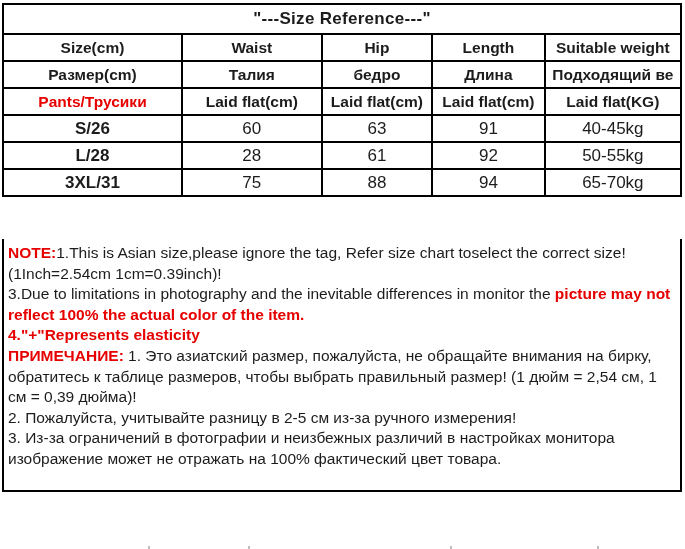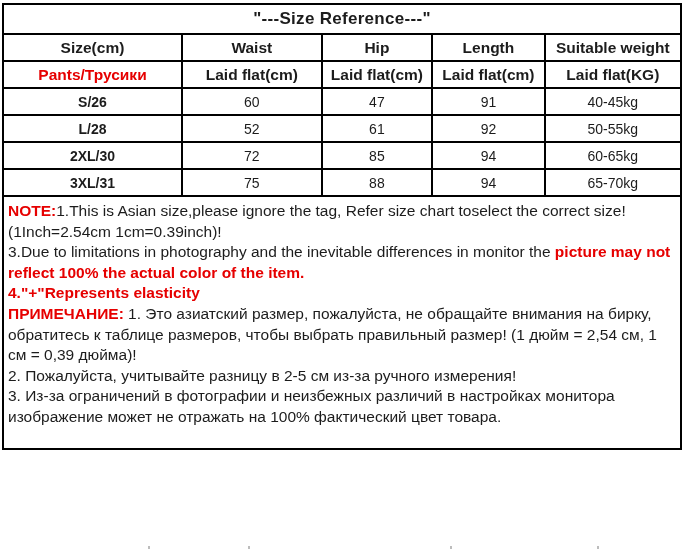--- a/index.html
+++ b/index.html
@@ -16,31 +16,31 @@
     padding:0 2px; overflow:hidden; white-space:nowrap;
   }
   .col-size   { width:26.4%; }
   .col-waist  { width:20.6%; }
   .col-hip    { width:16.3%; }
   .col-length { width:16.6%; }
   .col-weight { width:20.1%; }
 
   .title-row td { height:28px; font-weight:700; font-size:17px; letter-spacing:.3px; }
   .head-row td  { height:25px; font-weight:700; font-size:15.5px;border-radius:13px; }
-  .data-row td  { height:25px; font-weight:400; font-size:14px; }
+  .data-row td  { height:25px; font-weight:400; font-size:17px; }
   .data-row td.cell-size { font-weight:700; }
 
   .red  { color:#e60000; }
   .bold { font-weight:700; }
   .pants-label { font-size:16.5px; }
 
   .notes {
     border:2px solid #000000; border-top:none; box-sizing:border-box;
     min-height:253px; padding:4px 6px 0 4px;
-    font-size:15.5px; line-height:20.6px;
+    font-size:15.5px; line-height:20.6px;margin-top:42px;
   }
   .notes p { margin:0; }
 
   .stubs { position:absolute; left:0; top:546px; width:685px; height:3px; }
   .stub  { position:absolute; top:0; width:2px; height:3px; background:#bdbdbd; }
 </style>
 </head>
 <body>
 
 <div class="sheet">
@@ -59,49 +59,49 @@
       </tr>
 
       <tr class="head-row">
         <td>Size(cm)</td>
         <td>Waist</td>
         <td>Hip</td>
         <td>Length</td>
         <td>Suitable weight</td>
       </tr>
 
+      <tr class="head-row">
+        <td>Размер(cm)</td>
+        <td>Талия</td>
+        <td>бедро</td>
+        <td>Длина</td>
+        <td>Подходящий ве</td>
+      </tr>
 
       <tr class="head-row">
         <td class="red pants-label">Pants/Трусики</td>
         <td>Laid flat(cm)</td>
         <td>Laid flat(cm)</td>
         <td>Laid flat(cm)</td>
         <td>Laid flat(KG)</td>
       </tr>
 
       <tr class="data-row">
         <td class="cell-size">S/26</td>
         <td>60</td>
-        <td>47</td>
+        <td>63</td>
         <td>91</td>
         <td>40-45kg</td>
       </tr>
       <tr class="data-row">
         <td class="cell-size">L/28</td>
-        <td>52</td>
+        <td>28</td>
         <td>61</td>
         <td>92</td>
         <td>50-55kg</td>
-      </tr>
-      <tr class="data-row">
-        <td class="cell-size">2XL/30</td>
-        <td>72</td>
-        <td>85</td>
-        <td>94</td>
-        <td>60-65kg</td>
       </tr>
       <tr class="data-row">
         <td class="cell-size">3XL/31</td>
         <td>75</td>
         <td>88</td>
         <td>94</td>
         <td>65-70kg</td>
       </tr>
     </tbody>
   </table>

